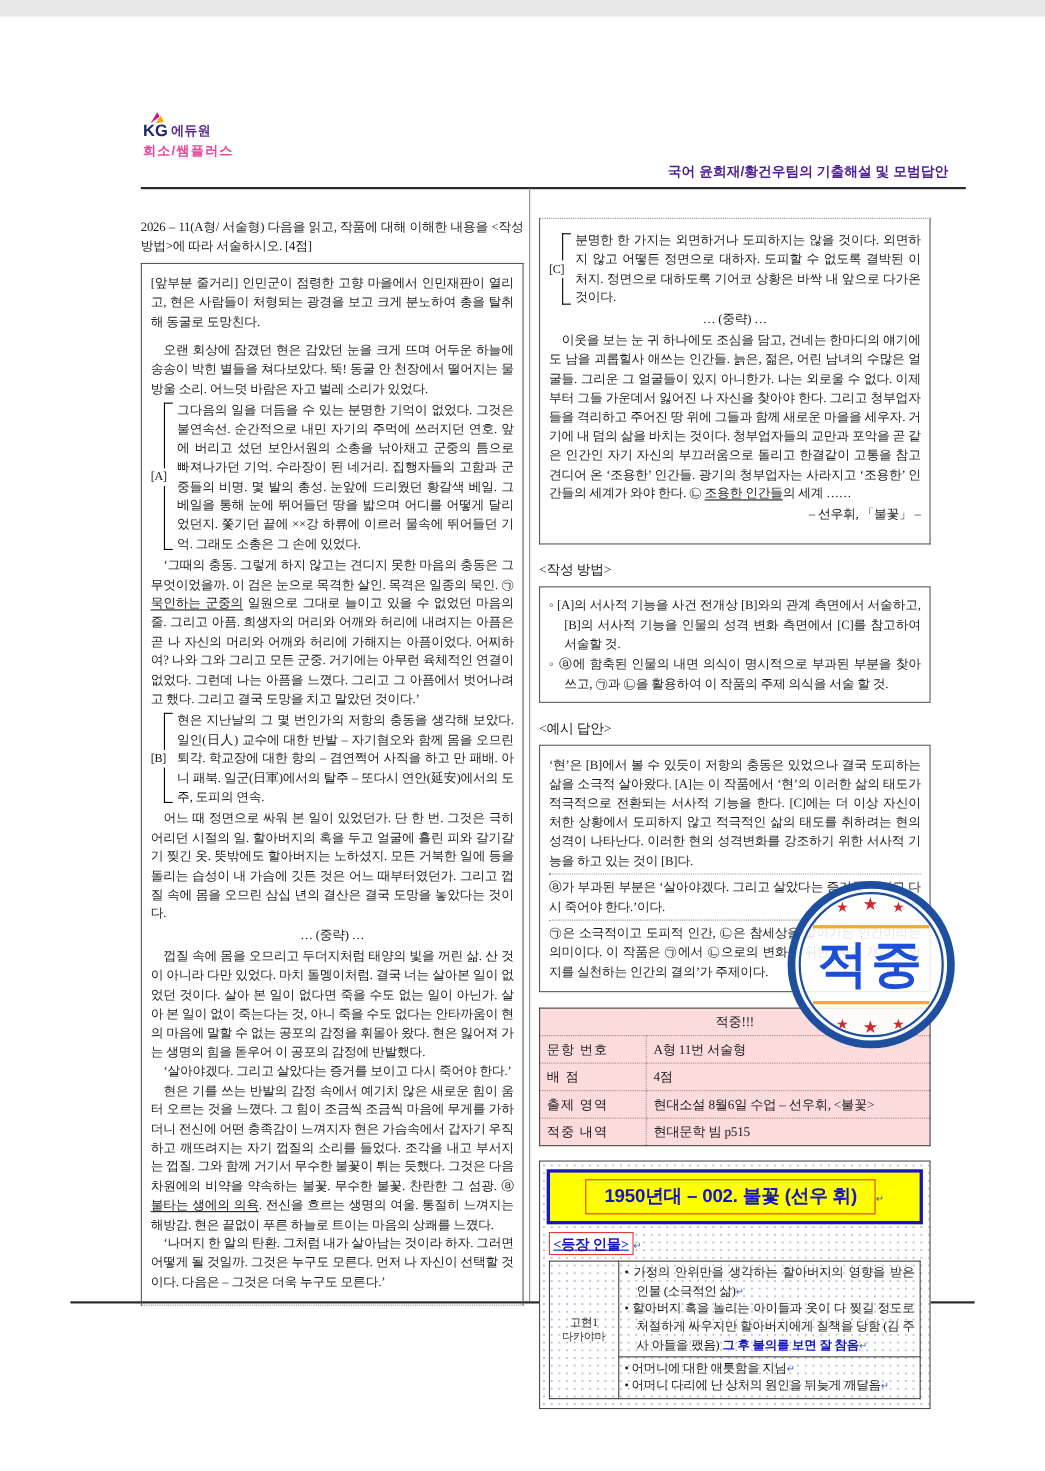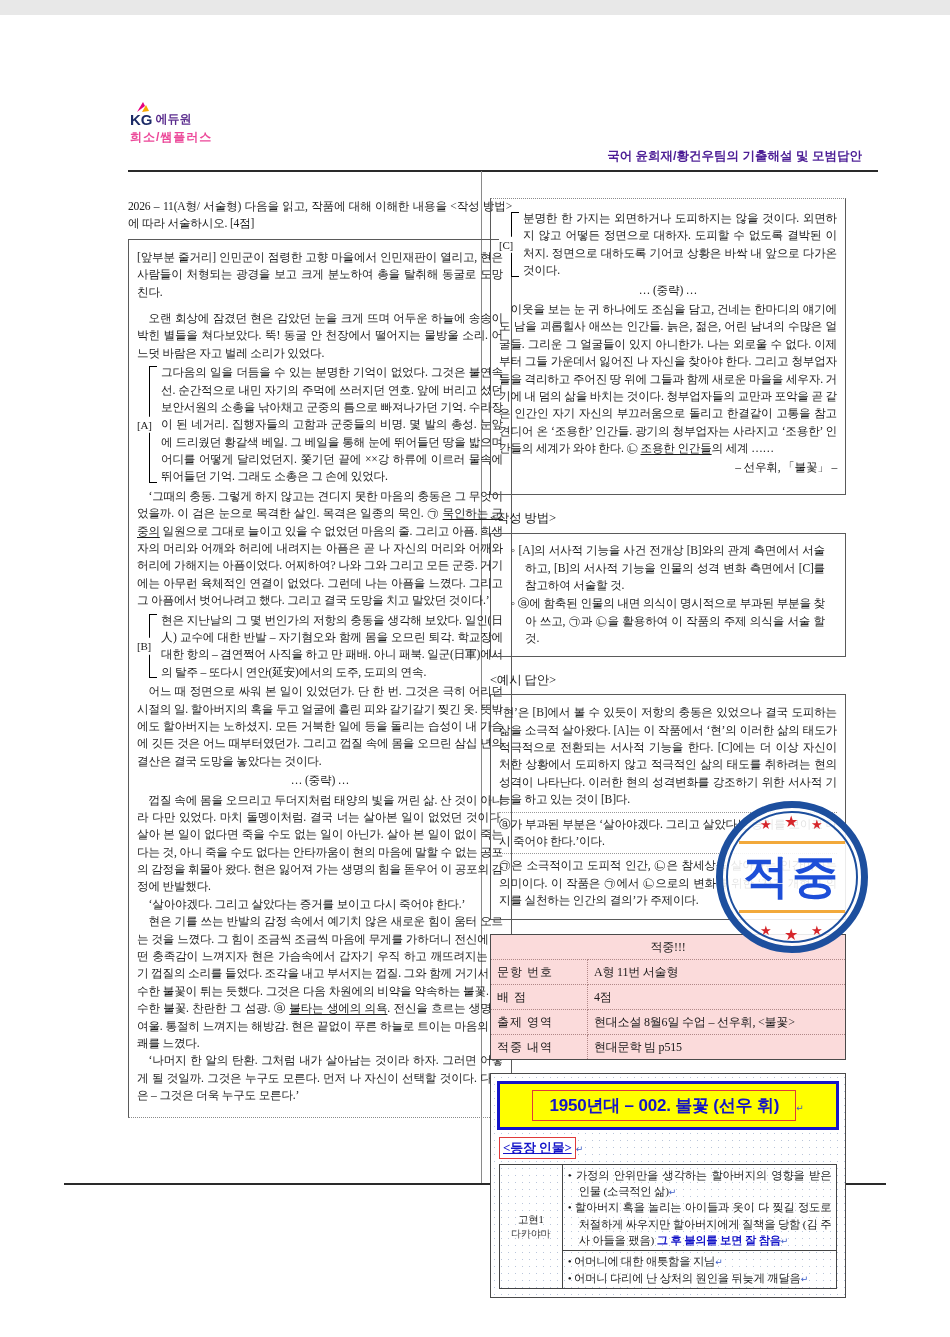--- a/index.html
+++ b/index.html
@@ -11,42 +11,42 @@
   .logo-kg{font-size:15px;font-weight:bold;color:#1b2a66;letter-spacing:0;}
   .logo-edu{font-size:12px;font-weight:bold;color:#5b2d8e;}
   .logo-sub{font-size:12px;font-weight:bold;color:#ec4899;letter-spacing:1px;margin-top:1px;}
   .swoosh{position:absolute;left:6px;top:-9px;width:14px;height:11px;}
   .hdr-title{position:absolute;right:88px;top:133px;font-family:"Liberation Sans",sans-serif;
              font-size:12.5px;font-weight:bold;color:#4c1d95;}
   .rule-top{position:absolute;left:128px;top:155px;width:750px;border-top:2px solid #2a2a2a;}
   .rule-bottom{position:absolute;left:64px;top:1168px;width:822px;border-top:2px solid #2a2a2a;}
   .col-divider{position:absolute;left:481px;top:156px;height:1012px;border-left:1px solid #8a8a8a;}
   
-  .col-left{position:absolute;left:128px;top:183px;width:384px;}
+  .col-left{position:absolute;left:128px;top:183px;width:348px;}
   .col-right{position:absolute;left:490px;top:183px;width:356px;}
   .kr{font-size:11.6px;line-height:1.5;text-align:justify;word-break:break-all;letter-spacing:-0.2px;}
   .prompt{margin-bottom:6px;}
   .pas-box{border:1px solid #5a5a5a;border-bottom:1px dotted #8a8a8a;padding:9px 8px 12px 8px;}
   .pas-box-cont{border:1px solid #5a5a5a;border-top:1px dotted #8a8a8a;padding:9px 8px 6px 8px;}
   .para{text-indent:1em;margin:0;}
   .para0{text-indent:0;margin:0 0 9px 0;}
   .center-line{text-align:center;text-indent:0;margin:2px 0;}
   .attribution{text-align:right;text-indent:0;margin-top:2px;}
   u{text-underline-offset:2px;}
   
   .abl{display:flex;margin:2px 0;}
   .abl-gut{flex:none;width:24px;position:relative;}
   .abl-gut .brk{position:absolute;left:12px;top:2px;bottom:3px;width:7px;
                 border-left:1.6px solid #000;border-top:1.6px solid #000;border-bottom:1.6px solid #000;}
   .abl-gut .lab{position:absolute;left:0;top:50%;transform:translateY(-50%);
                 background:#fff;font-size:11px;z-index:1;}
   .abl-body{flex:1;}
   
   .sec-label{font-size:12.5px;font-weight:normal;margin:14px 0 5px 0;}
-  .method-box{border:1px solid #5a5a5a;padding:7px 20px;}
+  .method-box{border:1px solid #5a5a5a;padding:7px 8px;}
   .m-item{padding-left:14px;text-indent:-14px;margin:1px 0;}
   .ans-box{border:1px solid #5a5a5a;padding:6px 8px;}
   .ans-p{padding:3px 0;}
   .ans-sep{border-top:1px dotted #999;}
   
   .hit-wrap{margin-top:14px;}
   .hit-table{width:100%;border-collapse:collapse;background:#fbdbdb;border:1.5px solid #4a4a4a;
              font-size:12px;}
   .hit-table td{border:1px dotted #b08888;padding:3px 6px;}
   .hit-title{text-align:center;font-weight:normal;}

